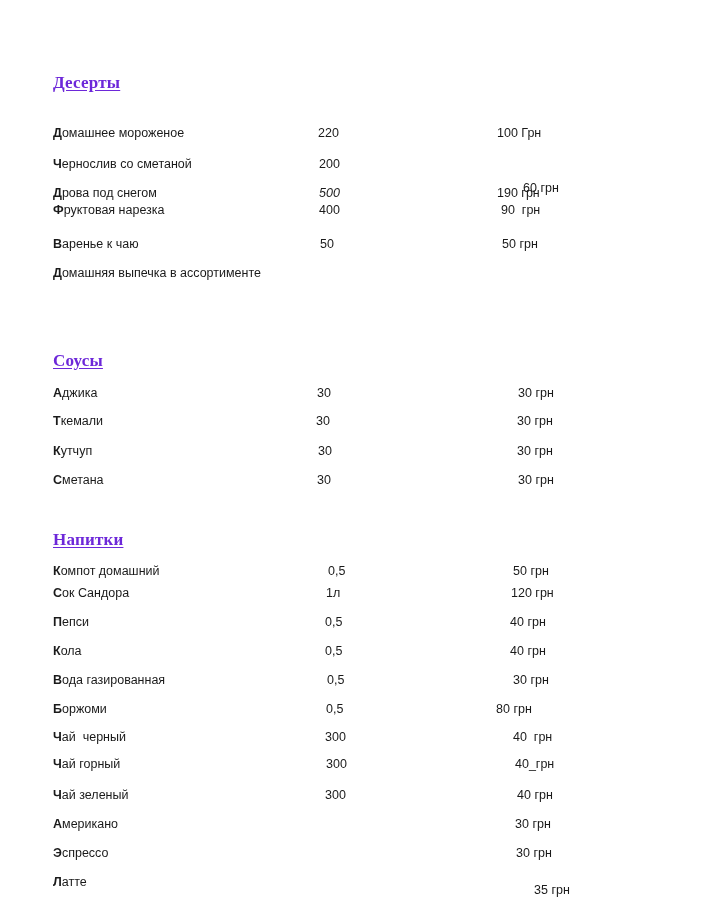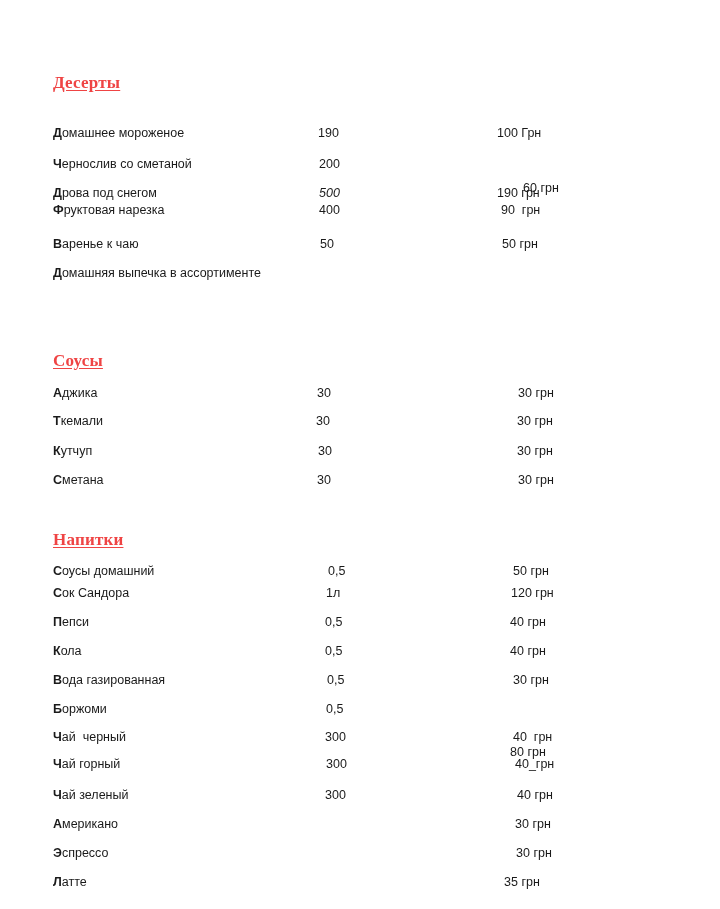--- a/index.html
+++ b/index.html
@@ -1,34 +1,34 @@
 <!DOCTYPE html>
 <html><head>
   <meta charset="utf-8">
   <style>
     html, body { margin: 0; padding: 0; background: #ffffff; }
     body { width: 720px; height: 909px; position: relative; overflow: hidden;
            font-family: "Liberation Sans", "DejaVu Sans", sans-serif; color: #1a1a1a; }
     .heading { position: absolute; left: 53px; font-family: "Liberation Serif", "DejaVu Serif", serif;
                font-weight: bold; font-size: 17px; text-decoration: underline; text-underline-offset: 2px;
-               color: #ef4444; letter-spacing: 0.2px; }
+               color: #6d28d9; letter-spacing: 0.2px; }
     .row { position: absolute; left: 0; width: 640px; height: 16px; font-size: 12.5px; line-height: 16px; }
     .row .name { position: absolute; left: 53px; white-space: pre; }
     .row .name::first-letter { font-weight: bold; }
     .row .qty { position: absolute; white-space: pre; }
     .row .price { position: absolute; white-space: pre; }
   </style>
 </head>
 <body>
 
 <div class="heading" style="top:73px;">Десерты</div>
 
 <div class="row" style="top:125px;">
   <span class="name">Домашнее мороженое</span>
-  <span class="qty" style="left:318px;">190</span>
+  <span class="qty" style="left:318px;">220</span>
   <span class="price" style="left:497px;">100 Грн</span>
 </div>
 <div class="row" style="top:156px;">
   <span class="name">Чернослив со сметаной</span>
   <span class="qty" style="left:319px;">200</span>
   <span class="price" style="left:523px;margin-top:24px;">60 грн</span>
 </div>
 <div class="row" style="top:185px;">
   <span class="name">Дрова под снегом</span>
   <span class="qty" style="left:319px;font-style:italic;">500</span>
@@ -67,21 +67,21 @@
 </div>
 <div class="row" style="top:472px;">
   <span class="name">Сметана</span>
   <span class="qty" style="left:317px;">30</span>
   <span class="price" style="left:518px;">30 грн</span>
 </div>
 
 <div class="heading" style="top:530px;">Напитки</div>
 
 <div class="row" style="top:563px;">
-  <span class="name">Соусы домашний</span>
+  <span class="name">Компот домашний</span>
   <span class="qty" style="left:328px;">0,5</span>
   <span class="price" style="left:513px;">50 грн</span>
 </div>
 <div class="row" style="top:585px;text-align:center;">
   <span class="name">Сок Сандора</span>
   <span class="qty" style="left:326px;">1л</span>
   <span class="price" style="left:511px;">120 грн</span>
 </div>
 <div class="row" style="top:614px;">
   <span class="name">Пепси</span>
@@ -94,21 +94,21 @@
   <span class="price" style="left:510px;">40 грн</span>
 </div>
 <div class="row" style="top:672px;">
   <span class="name">Вода газированная</span>
   <span class="qty" style="left:327px;">0,5</span>
   <span class="price" style="left:513px;">30 грн</span>
 </div>
 <div class="row" style="top:701px;">
   <span class="name">Боржоми</span>
   <span class="qty" style="left:326px;">0,5</span>
-  <span class="price" style="left:510px;margin-top:43px;">80 грн</span>
+  <span class="price" style="left:496px;">80 грн</span>
 </div>
 <div class="row" style="top:729px;">
   <span class="name">Чай  черный</span>
   <span class="qty" style="left:325px;">300</span>
   <span class="price" style="left:513px;">40  грн</span>
 </div>
 <div class="row" style="top:756px;">
   <span class="name">Чай горный</span>
   <span class="qty" style="left:326px;">300</span>
   <span class="price" style="left:515px;">40_грн</span>
@@ -121,14 +121,14 @@
 <div class="row" style="top:816px;">
   <span class="name">Американо</span>
   <span class="price" style="left:515px;">30 грн</span>
 </div>
 <div class="row" style="top:845px;">
   <span class="name">Эспрессо</span>
   <span class="price" style="left:516px;">30 грн</span>
 </div>
 <div class="row" style="top:874px;">
   <span class="name">Латте</span>
-  <span class="price" style="left:504px;">35 грн</span>
+  <span class="price" style="left:534px;margin-top:8px;">35 грн</span>
 </div>
 
 </body></html>

